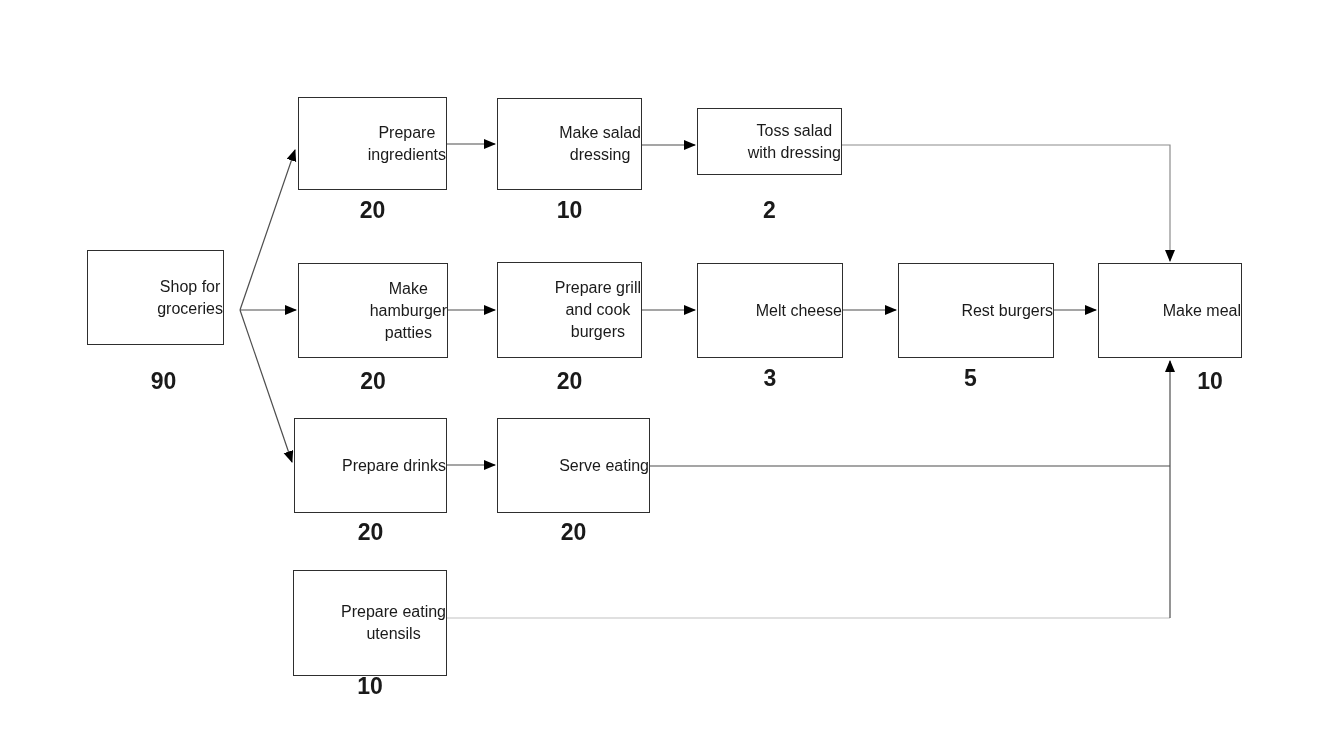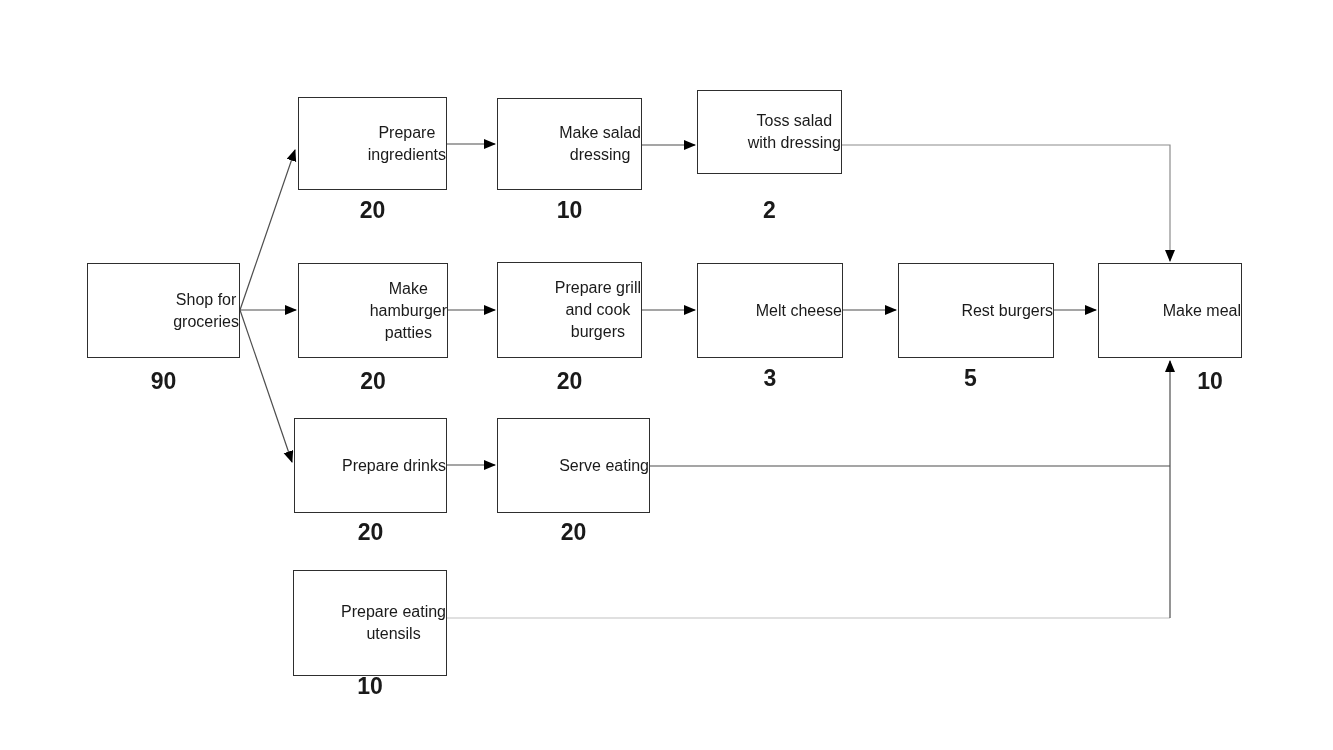--- a/index.html
+++ b/index.html
@@ -54,33 +54,33 @@
     <line class="edge" x1="843" y1="310" x2="896" y2="310" marker-end="url(#arrow)"></line>
     <line class="edge" x1="1043" y1="310" x2="1096" y2="310" marker-end="url(#arrow)"></line>
 
     <line class="edge" x1="447" y1="465" x2="495" y2="465" marker-end="url(#arrow)"></line>
     <polyline class="edge" points="650,466 1170,466"></polyline>
 
     <polyline class="edge edge-light" points="447,618 1170,618"></polyline>
     <line class="edge" x1="1170" y1="618" x2="1170" y2="361" marker-end="url(#arrow)"></line>
   </svg>
 
-  <div class="node" style="left:87px;top:263px;width:153px;height:95px">
+  <div class="node" style="left:87px;top:250px;width:137px;height:95px">
     <span class="node-label">Shop for
 groceries</span>
   </div>
   <div class="node" style="left:298px;top:97px;width:149px;height:93px">
     <span class="node-label">Prepare
 ingredients</span>
   </div>
   <div class="node" style="left:497px;top:98px;width:145px;height:92px">
     <span class="node-label">Make salad
 dressing</span>
   </div>
-  <div class="node" style="left:697px;top:90px;width:145px;height:84px">
+  <div class="node" style="left:697px;top:108px;width:145px;height:67px">
     <span class="node-label">Toss salad
 with dressing</span>
   </div>
   <div class="node" style="left:298px;top:263px;width:150px;height:95px">
     <span class="node-label">Make
 hamburger
 patties</span>
   </div>
   <div class="node" style="left:497px;top:262px;width:145px;height:96px">
     <span class="node-label">Prepare grill

